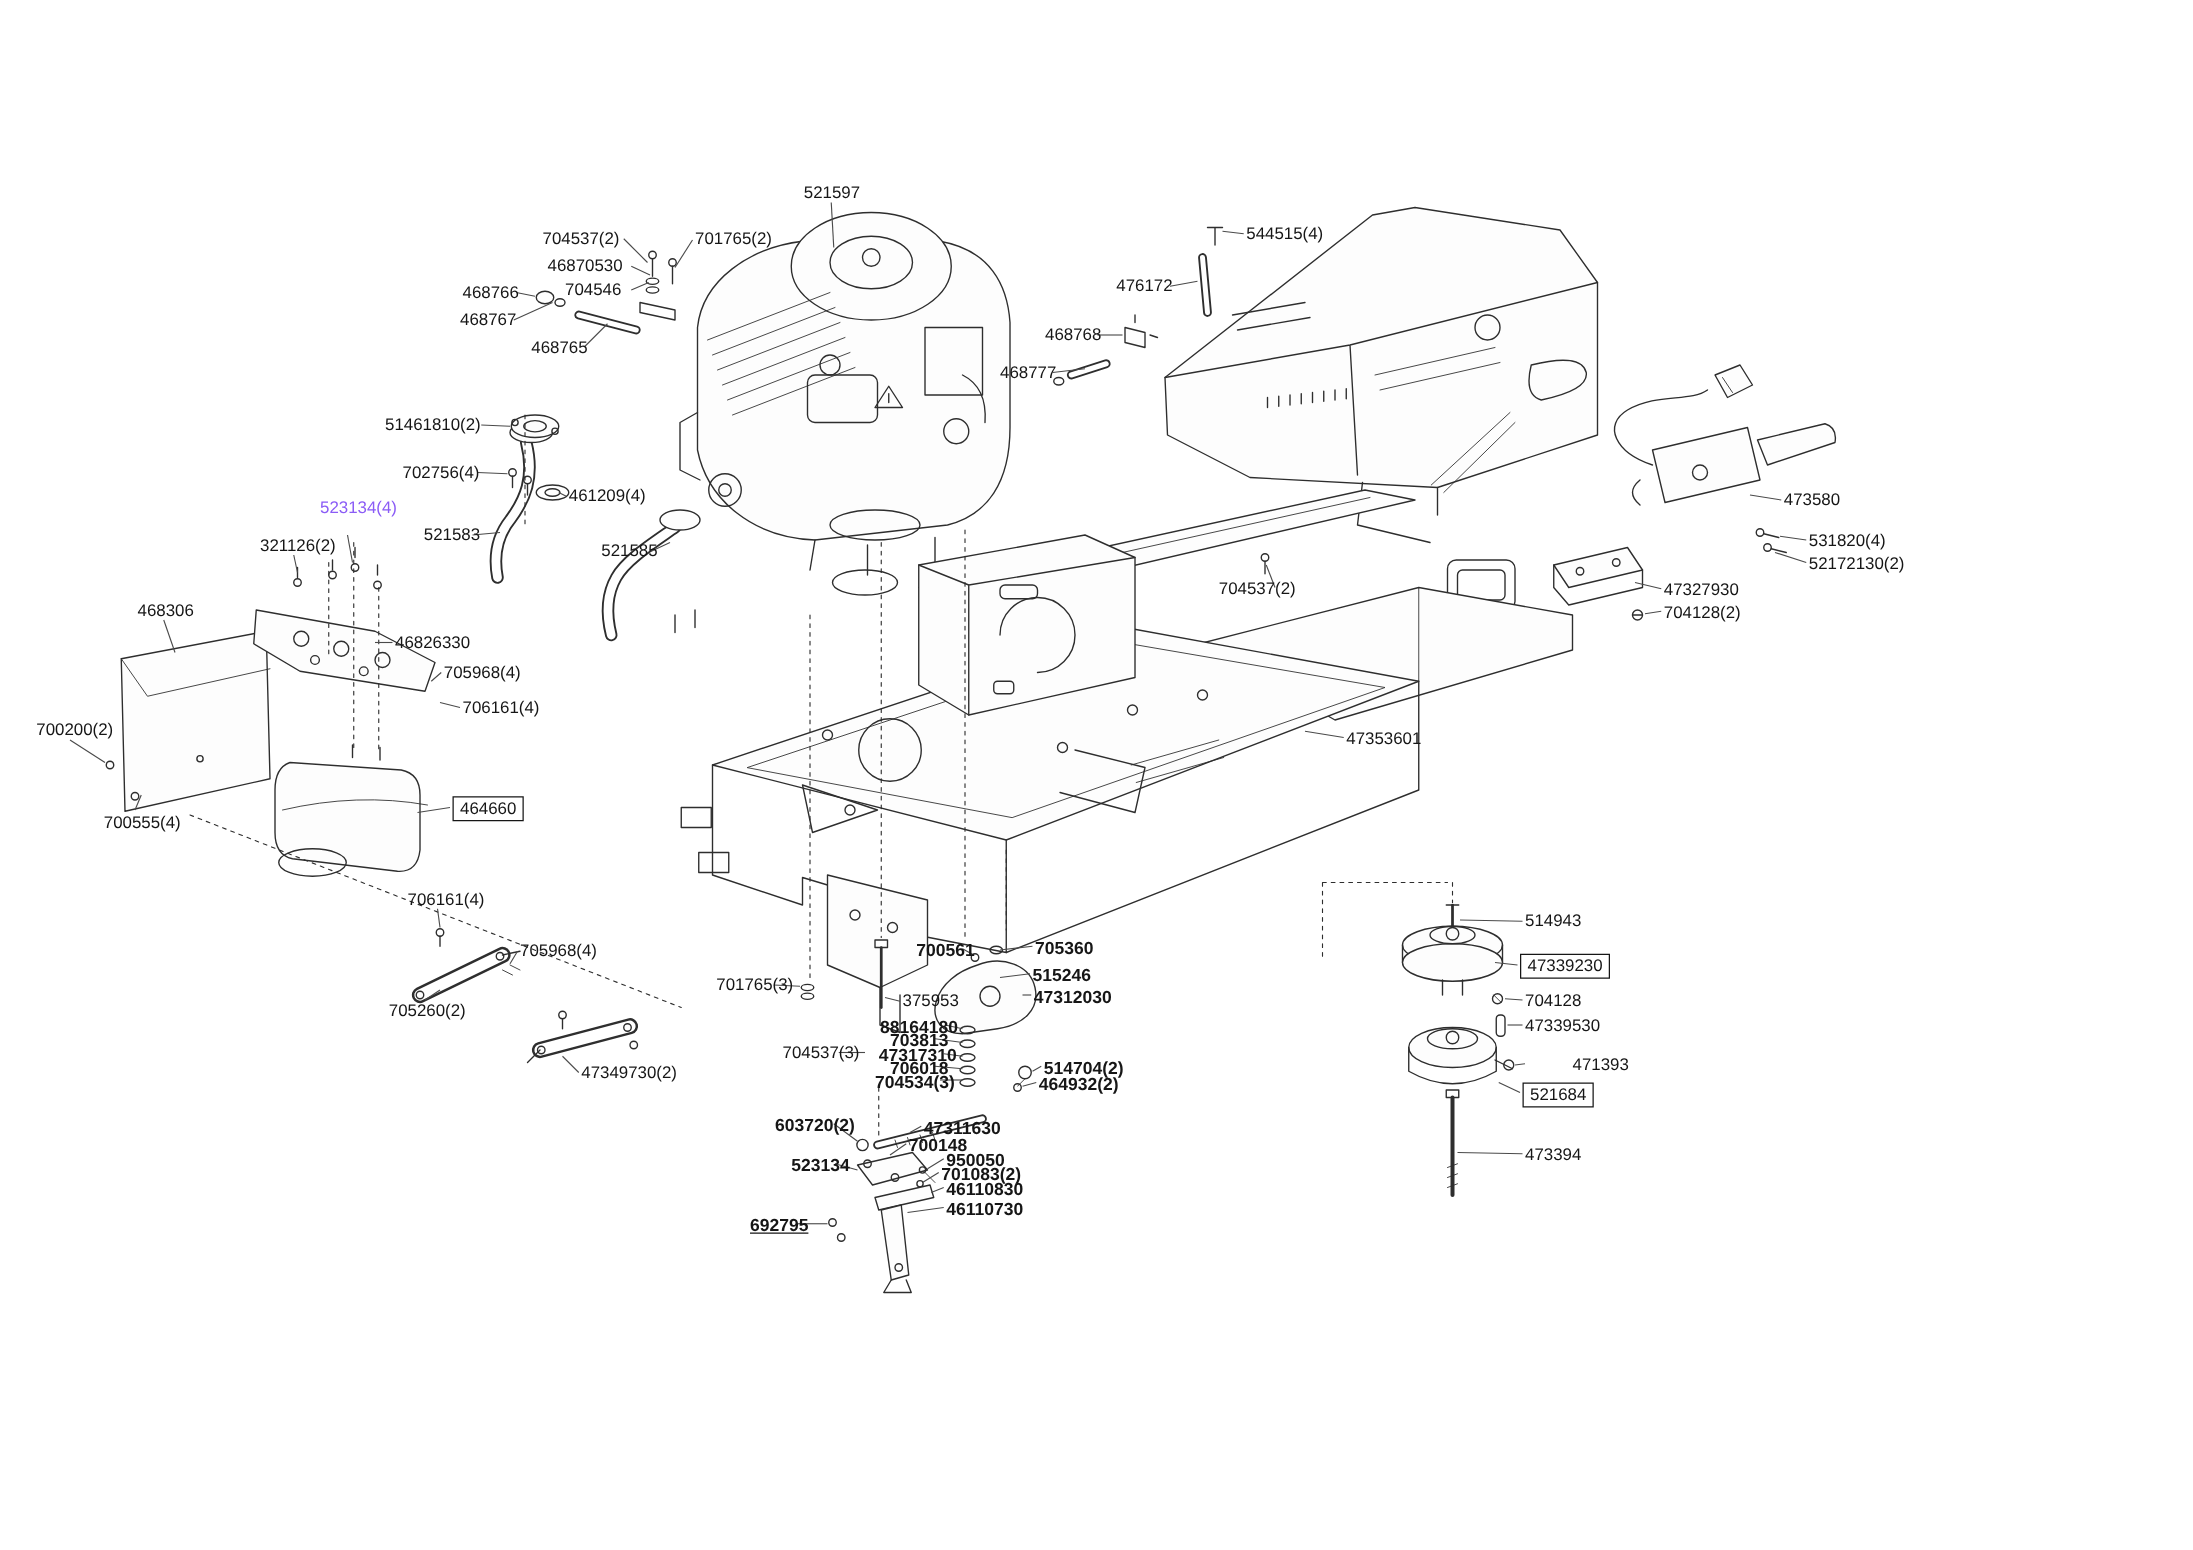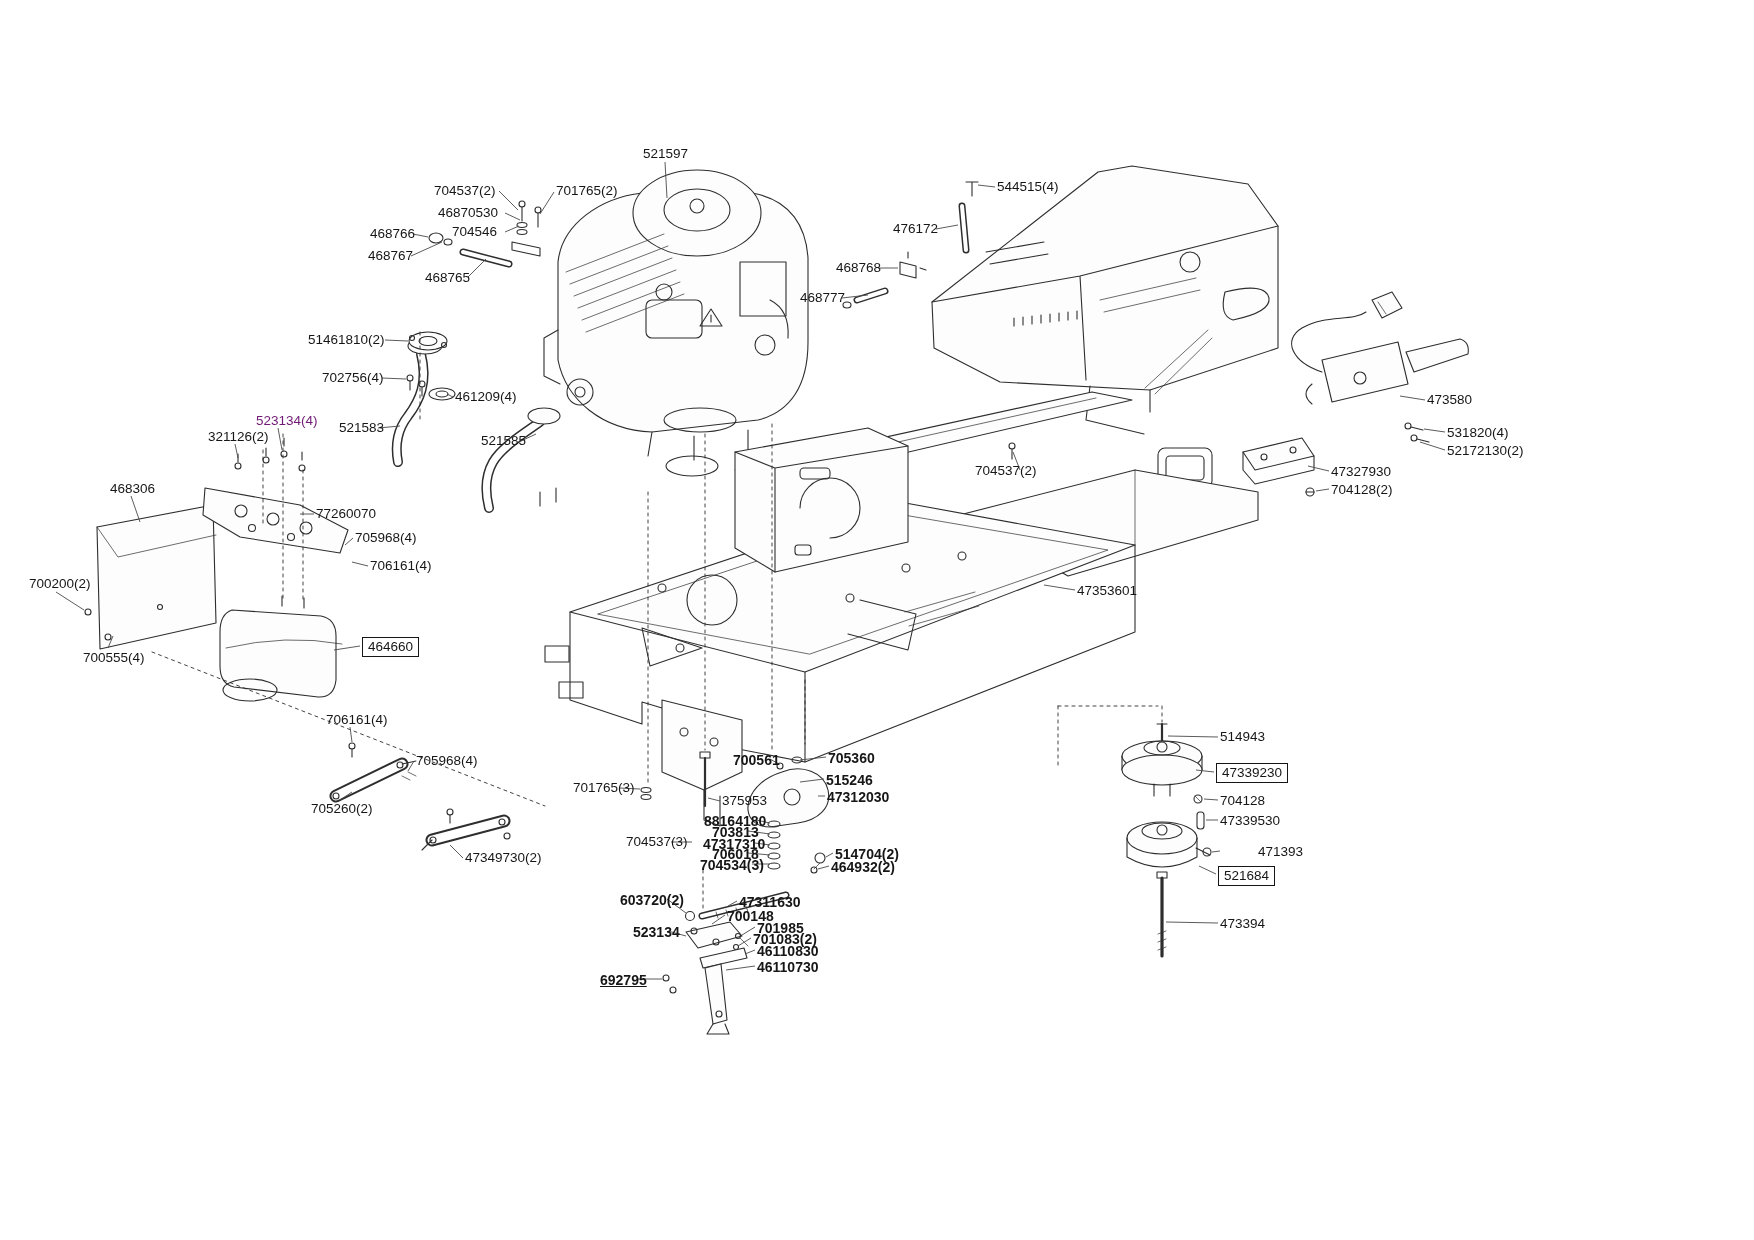--- a/index.html
+++ b/index.html
@@ -384,26 +384,26 @@
       <div class="label" style="left: 452px; top: 224px; color: rgb(22, 22, 22);">704546</div>
       <div class="label" style="left: 368px; top: 248px; color: rgb(22, 22, 22);">468767</div>
       <div class="label" style="left: 425px; top: 270px; color: rgb(22, 22, 22);">468765</div>
       <div class="label" style="left: 997px; top: 179px; color: rgb(22, 22, 22);">544515(4)</div>
       <div class="label" style="left: 893px; top: 221px; color: rgb(22, 22, 22);">476172</div>
       <div class="label" style="left: 836px; top: 260px; color: rgb(22, 22, 22);">468768</div>
       <div class="label" style="left: 800px; top: 290px; color: rgb(22, 22, 22);">468777</div>
       <div class="label" style="left: 308px; top: 332px; color: rgb(22, 22, 22);">51461810(2)</div>
       <div class="label" style="left: 322px; top: 370px; color: rgb(22, 22, 22);">702756(4)</div>
       <div class="label" style="left: 455px; top: 389px; color: rgb(22, 22, 22);">461209(4)</div>
-      <div class="label" style="left: 256px; top: 413px; color: #701a75;">523134(4)</div>
+      <div class="label" style="left: 256px; top: 398px; color: #8b5cf6;">523134(4)</div>
       <div class="label" style="left: 208px; top: 429px; color: rgb(22, 22, 22);">321126(2)</div>
       <div class="label" style="left: 339px; top: 420px; color: rgb(22, 22, 22);">521583</div>
       <div class="label" style="left: 481px; top: 433px; color: rgb(22, 22, 22);">521585</div>
       <div class="label" style="left: 110px; top: 481px; color: rgb(22, 22, 22);">468306</div>
-      <div class="label" style="left: 316px; top: 506px; color: rgb(22, 22, 22);">77260070</div>
+      <div class="label" style="left: 316px; top: 506px; color: rgb(22, 22, 22);">46826330</div>
       <div class="label" style="left: 355px; top: 530px; color: rgb(22, 22, 22);">705968(4)</div>
       <div class="label" style="left: 370px; top: 558px; color: rgb(22, 22, 22);">706161(4)</div>
       <div class="label" style="left: 29px; top: 576px; color: rgb(22, 22, 22);">700200(2)</div>
       <div class="label" style="left: 83px; top: 650px; color: rgb(22, 22, 22);">700555(4)</div>
       <div class="label boxed" style="left: 362px; top: 637px; color: rgb(22, 22, 22);">464660</div>
       <div class="label" style="left: 326px; top: 712px; color: rgb(22, 22, 22);">706161(4)</div>
       <div class="label" style="left: 416px; top: 753px; color: rgb(22, 22, 22);">705968(4)</div>
       <div class="label" style="left: 311px; top: 801px; color: rgb(22, 22, 22);">705260(2)</div>
       <div class="label" style="left: 465px; top: 850px; color: rgb(22, 22, 22);">47349730(2)</div>
       <div class="label" style="left: 573px; top: 780px; color: rgb(22, 22, 22);">701765(3)</div>
@@ -417,21 +417,21 @@
       <div class="label" style="left: 626px; top: 834px; color: rgb(22, 22, 22);">704537(3)</div>
       <div class="label small" style="left: 703px; top: 836px; color: rgb(22, 22, 22);">47317310</div>
       <div class="label small" style="left: 712px; top: 846px; color: rgb(22, 22, 22);">706018</div>
       <div class="label small" style="left: 700px; top: 857px; color: rgb(22, 22, 22);">704534(3)</div>
       <div class="label small" style="left: 835px; top: 846px; color: rgb(22, 22, 22);">514704(2)</div>
       <div class="label small" style="left: 831px; top: 859px; color: rgb(22, 22, 22);">464932(2)</div>
       <div class="label small" style="left: 620px; top: 892px; color: rgb(22, 22, 22);">603720(2)</div>
       <div class="label small" style="left: 739px; top: 894px; color: rgb(22, 22, 22);">47311630</div>
       <div class="label small" style="left: 727px; top: 908px; color: rgb(22, 22, 22);">700148</div>
       <div class="label small" style="left: 633px; top: 924px; color: rgb(22, 22, 22);">523134</div>
-      <div class="label small" style="left: 757px; top: 920px; color: rgb(22, 22, 22);">701985</div>
+      <div class="label small" style="left: 757px; top: 920px; color: rgb(22, 22, 22);">950050</div>
       <div class="label small" style="left: 753px; top: 931px; color: rgb(22, 22, 22);">701083(2)</div>
       <div class="label small" style="left: 757px; top: 943px; color: rgb(22, 22, 22);">46110830</div>
       <div class="label small" style="left: 757px; top: 959px; color: rgb(22, 22, 22);">46110730</div>
       <div class="label small" style="left: 600px; top: 972px; color: rgb(22, 22, 22); text-decoration: underline;">692795</div>
       <div class="label" style="left: 1427px; top: 392px; color: rgb(22, 22, 22);">473580</div>
       <div class="label" style="left: 1447px; top: 425px; color: rgb(22, 22, 22);">531820(4)</div>
       <div class="label" style="left: 1447px; top: 443px; color: rgb(22, 22, 22);">52172130(2)</div>
       <div class="label" style="left: 1331px; top: 464px; color: rgb(22, 22, 22);">47327930</div>
       <div class="label" style="left: 1331px; top: 482px; color: rgb(22, 22, 22);">704128(2)</div>
       <div class="label" style="left: 975px; top: 463px; color: rgb(22, 22, 22);">704537(2)</div>

